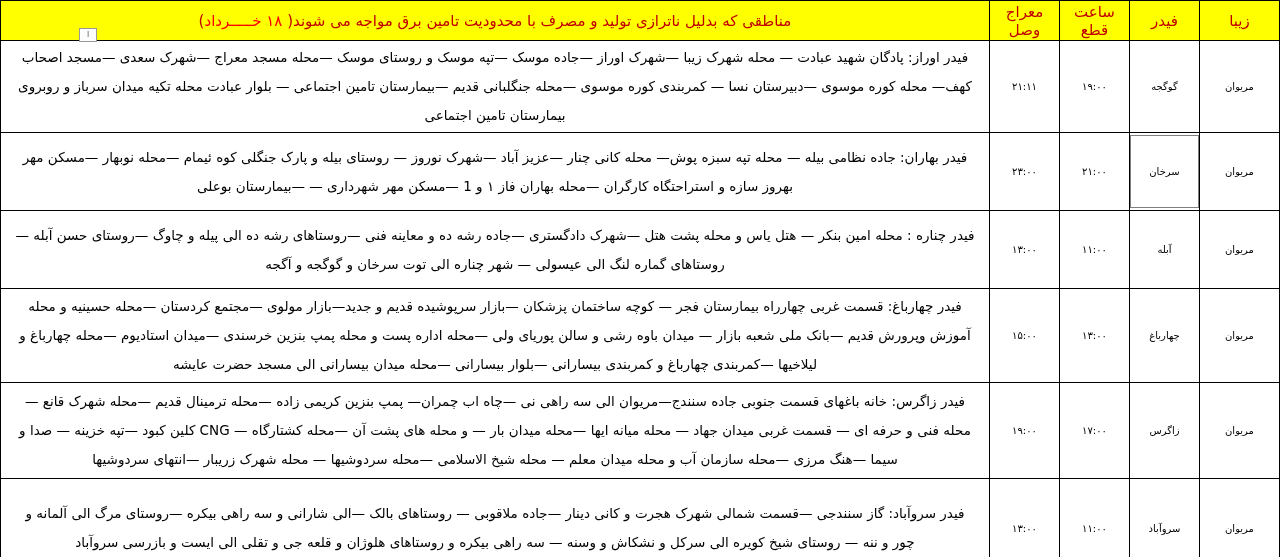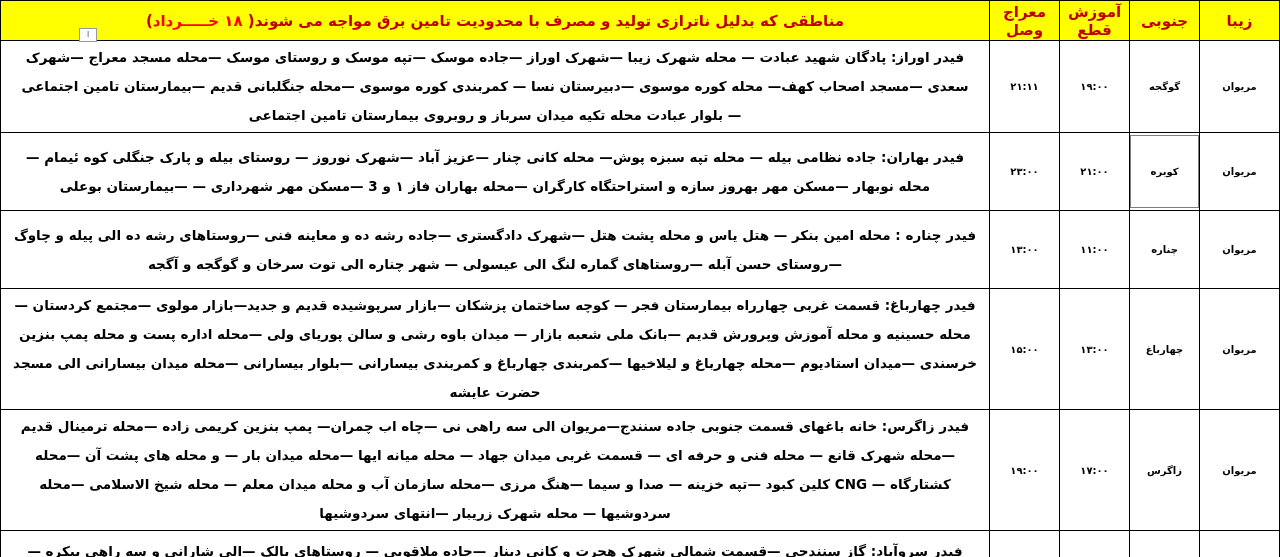--- a/index.html
+++ b/index.html
@@ -1,18 +1,18 @@
 <!DOCTYPE html>
 <html lang="fa" dir="rtl"><head>
 <meta charset="utf-8">
 <style>
   html,body{margin:0;padding:0;background:#ffffff;}
   body{width:1280px;height:557px;position:relative;font-family:"DejaVu Sans",sans-serif;}
   table{width:1280px;height:557px;border-collapse:collapse;table-layout:fixed;direction:rtl;background:#fff;}
-  th,td{border:1px solid #000;font-weight:bold;overflow:hidden;vertical-align:middle;}
+  th,td{border:1px solid #000;font-weight:normal;overflow:hidden;vertical-align:middle;}
   thead th{background:#ffff00;color:#c00000;font-size:15px;padding:0 4px;}
   thead tr{height:40px;}
   th.areas-head{font-size:15px;text-align:center;}
   .date-part{color:#ff0000;}
   td.cell-sm{font-size:10px;text-align:center;color:#000;}
   td.areas{font-size:13.5px;text-align:center;color:#000;padding:2px 12px;line-height:2.15;}
   tr.r1{height:72px;} tr.r2{height:78px;} tr.r3{height:78px;}
   tr.r4{height:94px;} tr.r5{height:96px;} tr.r6{height:99px;}
   td.selected{position:relative;}
   td.selected::after{content:"";position:absolute;inset:2px 0px;border:1px solid #7f7f7f;pointer-events:none;}
@@ -26,46 +26,46 @@
   <colgroup>
     <col style="width:80px">
       <col style="width:70px">
       <col style="width:70px">
       <col style="width:70px">
       <col>
   </colgroup>
   <thead>
     <tr>
       <th>زیبا</th>
-      <th>جنوبی</th>
-      <th>آموزش قطع</th>
+      <th>فیدر</th>
+      <th>ساعت قطع</th>
       <th>معراج وصل</th>
       <th class="areas-head">
         <span>مناطقی که بدلیل ناترازی تولید و مصرف با محدودیت تامین برق مواجه می شوند(</span><span class="date-part"> ۱۸ خـــــرداد</span><span>)</span>
       </th>
     </tr>
   </thead>
   <tbody>
     <tr class="r1">
       <td class="cell-sm">مریوان</td>
       <td class="cell-sm">گوگجه</td>
       <td class="cell-sm">۱۹:۰۰</td>
       <td class="cell-sm">۲۱:۱۱</td>
       <td class="areas">فیدر اوراز: پادگان شهید عبادت — محله شهرک زیبا —شهرک اوراز —جاده موسک —تپه موسک و روستای موسک —محله مسجد معراج —شهرک سعدی —مسجد اصحاب کهف— محله کوره موسوی —دبیرستان نسا — کمربندی کوره موسوی —محله جنگلبانی قدیم —بیمارستان تامین اجتماعی — بلوار عبادت محله تکیه میدان سرباز و روبروی بیمارستان تامین اجتماعی</td>
     </tr>
     <tr class="r2">
       <td class="cell-sm">مریوان</td>
-      <td class="cell-sm selected">کویره</td>
+      <td class="cell-sm selected">سرخان</td>
       <td class="cell-sm">۲۱:۰۰</td>
       <td class="cell-sm">۲۳:۰۰</td>
-      <td class="areas">فیدر بهاران: جاده نظامی بیله — محله تپه سبزه پوش— محله کانی چنار —عزیز آباد —شهرک نوروز — روستای بیله و پارک جنگلی کوه ئیمام —محله نوبهار —مسکن مهر بهروز سازه و استراحتگاه کارگران —محله بهاران فاز ۱ و 3 —مسکن مهر شهرداری — —بیمارستان بوعلی</td>
+      <td class="areas">فیدر بهاران: جاده نظامی بیله — محله تپه سبزه پوش— محله کانی چنار —عزیز آباد —شهرک نوروز — روستای بیله و پارک جنگلی کوه ئیمام —محله نوبهار —مسکن مهر بهروز سازه و استراحتگاه کارگران —محله بهاران فاز ۱ و 1 —مسکن مهر شهرداری — —بیمارستان بوعلی</td>
     </tr>
     <tr class="r3">
       <td class="cell-sm">مریوان</td>
-      <td class="cell-sm">چناره</td>
+      <td class="cell-sm">آبله</td>
       <td class="cell-sm">۱۱:۰۰</td>
       <td class="cell-sm">۱۳:۰۰</td>
       <td class="areas">فیدر چناره : محله امین بنکر — هتل یاس و محله پشت هتل —شهرک دادگستری —جاده رشه ده و معاینه فنی —روستاهای رشه ده الی پیله و چاوگ —روستای حسن آبله —روستاهای گماره لنگ الی عیسولی — شهر چناره الی توت سرخان و گوگجه و آگجه</td>
     </tr>
     <tr class="r4">
       <td class="cell-sm">مریوان</td>
       <td class="cell-sm">چهارباغ</td>
       <td class="cell-sm">۱۳:۰۰</td>
       <td class="cell-sm">۱۵:۰۰</td>
       <td class="areas">فیدر چهارباغ: قسمت غربی چهارراه بیمارستان فجر — کوچه ساختمان پزشکان —بازار سرپوشیده قدیم و جدید—بازار مولوی —مجتمع کردستان —محله حسینیه و محله آموزش وپرورش قدیم —بانک ملی شعبه بازار — میدان باوه رشی و سالن پوریای ولی —محله اداره پست و محله پمپ بنزین خرسندی —میدان استادیوم —محله چهارباغ و لیلاخیها —کمربندی چهارباغ و کمربندی بیسارانی —بلوار بیسارانی —محله میدان بیسارانی الی مسجد حضرت عایشه</td>

